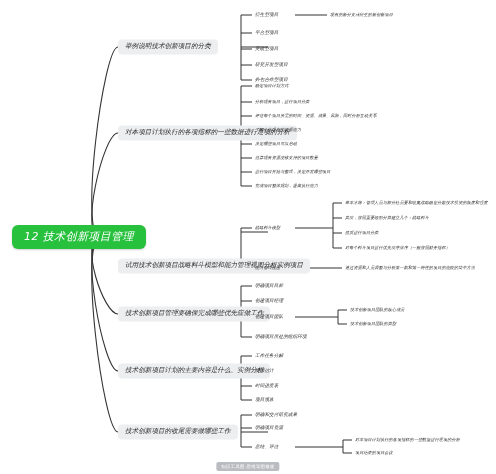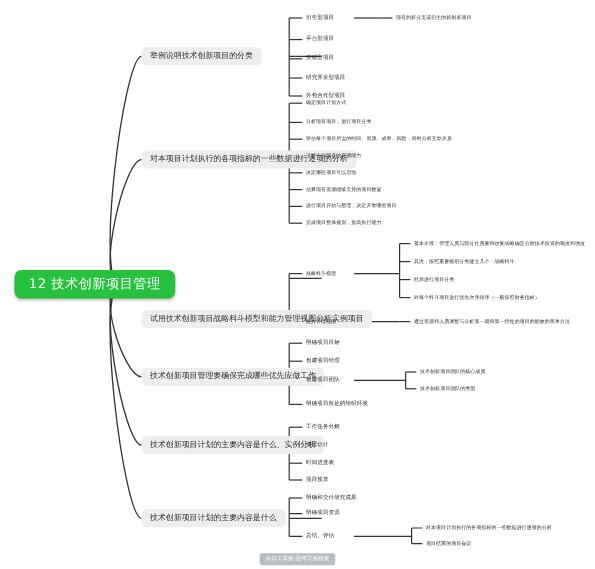--- a/index.html
+++ b/index.html
@@ -6,21 +6,21 @@
   body{
     width:496px;height:474px;
     background:#ffffff;
     font-family:"DejaVu Sans","Liberation Sans",sans-serif;
     overflow:hidden;
     position:relative;
   }
   #canvas{position:absolute;inset:0;width:496px;height:474px;}
   svg.links{position:absolute;left:0;top:0;width:496px;height:474px;pointer-events:none;}
 
-  .node{position:absolute;white-space:nowrap;line-height:1.1;}
+  .node{position:absolute;white-space:nowrap;line-height:1.1;font-style:italic;}
 
   .root{
     left:12px;top:225px;
     background:#27c13e;
     color:#ffffff;
     font-size:11px;
     padding:6px 12px;
     border-radius:6px;
     letter-spacing:.4px;
     box-shadow:0 1px 2px rgba(0,0,0,.18);
@@ -159,21 +159,21 @@
       <div class="node leaf" style="left: 255px; top: 301px;">创建项目经理</div>
       <div class="node leaf" style="left: 255px; top: 317px;">创建项目团队</div>
       <div class="node leaf2" style="left: 350px; top: 310px;">技术创新项目团队的核心成员</div>
       <div class="node leaf2" style="left: 350px; top: 324px;">技术创新项目团队的类型</div>
       <div class="node leaf" style="left: 255px; top: 337px;">明确项目所处的组织环境</div>
       <div class="node branch" style="left: 118px; top: 371px;">技术创新项目计划的主要内容是什么、实例分析</div>
       <div class="node leaf" style="left: 255px; top: 356px;">工作任务分解</div>
       <div class="node leaf" style="left: 255px; top: 371px;">资源估计</div>
       <div class="node leaf" style="left: 255px; top: 386px;">时间进度表</div>
       <div class="node leaf" style="left: 255px; top: 400px;">项目预算</div>
-      <div class="node branch" style="left: 118px; top: 432px;">技术创新项目计划的主要内容是什么</div>
+      <div class="node branch" style="left: 118px; top: 432px;">技术创新项目的收尾需要做哪些工作</div>
       <div class="node leaf" style="left: 255px; top: 415px;">明确和交付研究成果</div>
       <div class="node leaf" style="left: 255px; top: 428px;">明确项目资源</div>
       <div class="node leaf" style="left: 255px; top: 447px;">总结、评估</div>
       <div class="node leaf2" style="left: 355px; top: 440px;">对本项目计划执行的各项指标的一些数据进行逐项的分析</div>
       <div class="node leaf2" style="left: 355px; top: 453px;">项目结束的项目会议</div>
     </div>
   <div class="watermark">知识工具图·思维导图模板</div>
 </div>
 
 </body></html>

